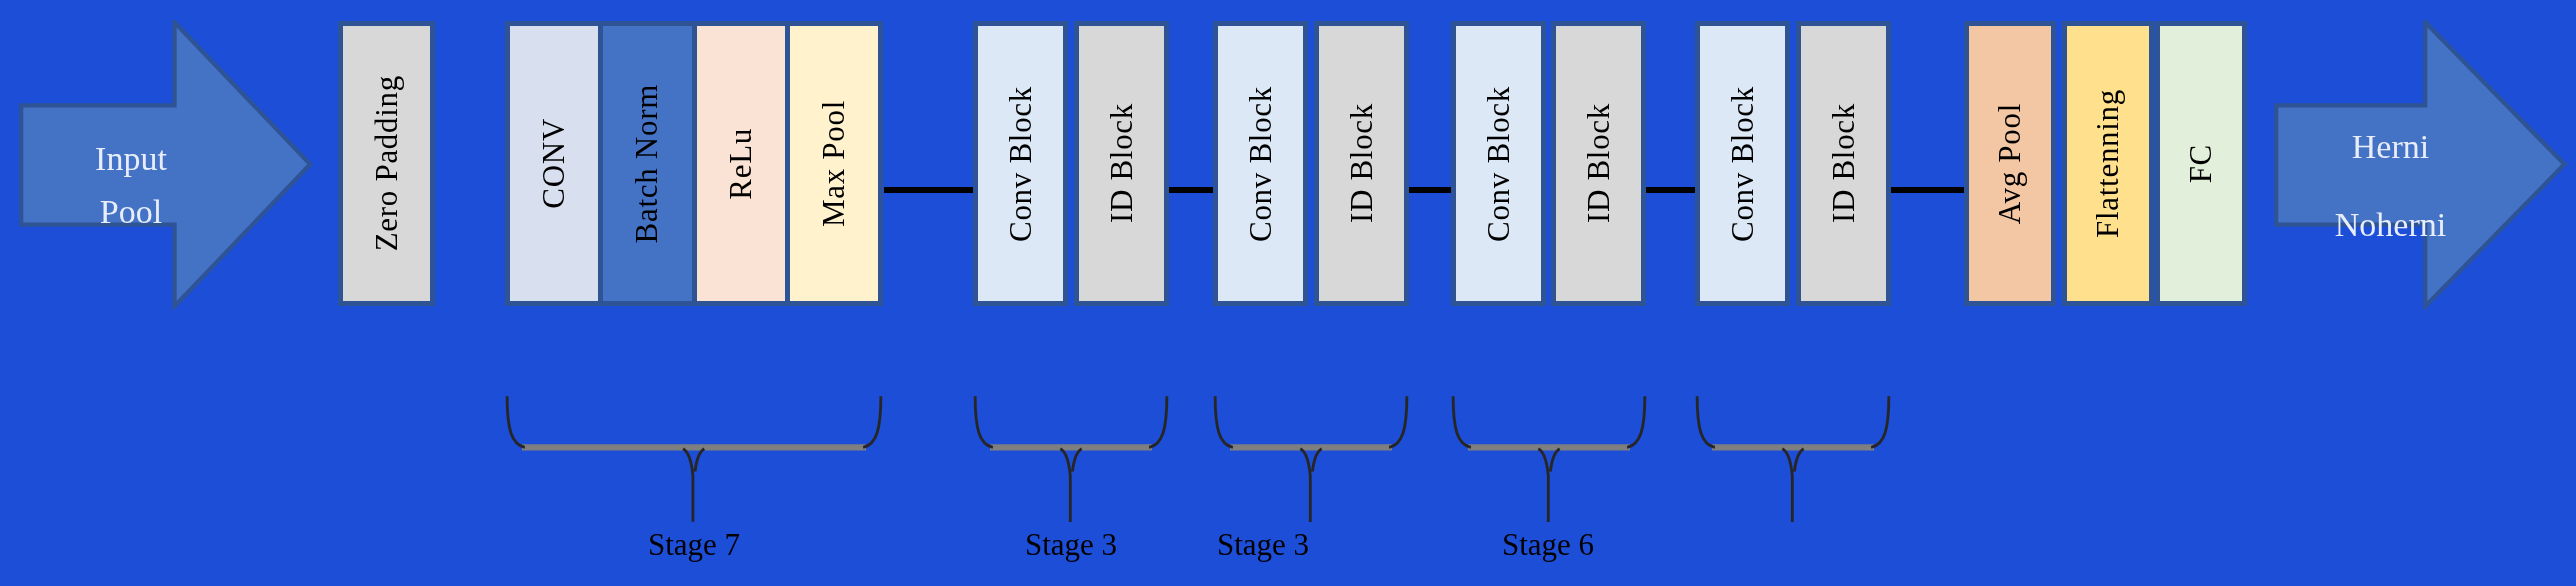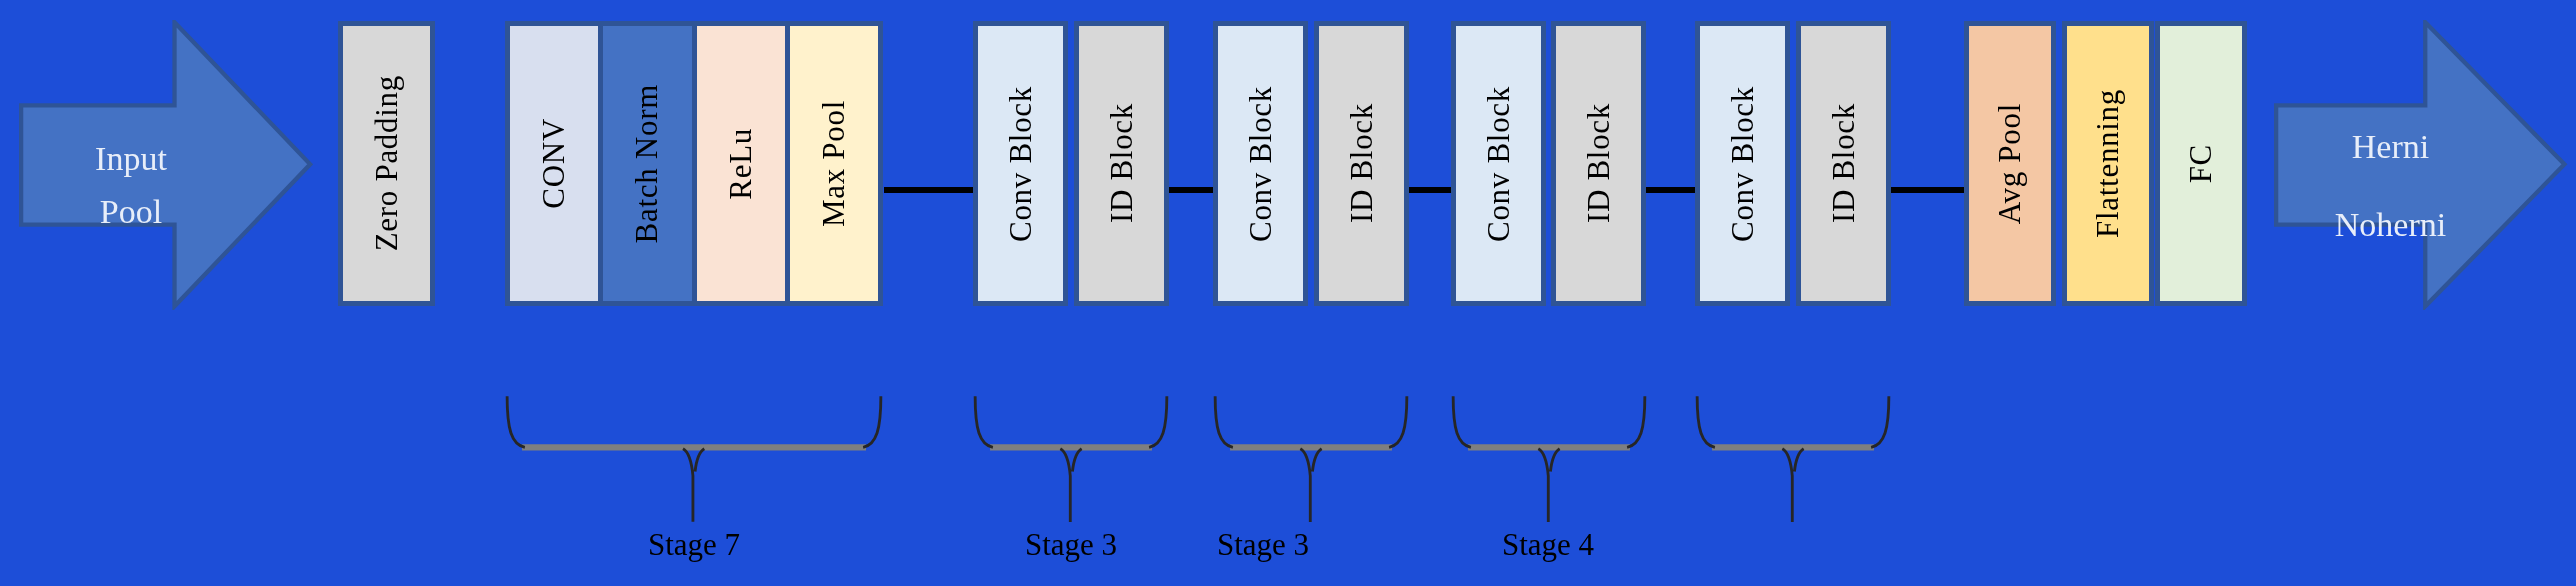--- a/index.html
+++ b/index.html
@@ -168,16 +168,16 @@
   <svg class="brace-svg" style="left:1695px;" width="196" height="142" viewBox="0 0 276 200">
     <line x1="24" y1="78" x2="252" y2="78" stroke-width="9" stroke="#7F7F7F"></line>
     <path d="M3,6 C3,52 9,74 28,78" fill="none" stroke-width="4" stroke="#262626"></path>
     <path d="M273,6 C273,52 267,74 248,78" fill="none" stroke-width="4" stroke="#262626"></path>
     <path d="M123,80 Q134,86 137,118 L137,183 M153,80 Q143,86 140,112" fill="none" stroke-width="4" stroke="#262626"></path>
   </svg>
 
   <div class="stage-label" style="left:609px;">Stage 7</div>
   <div class="stage-label" style="left:986px;">Stage 3</div>
   <div class="stage-label" style="left:1178px;">Stage 3</div>
-  <div class="stage-label" style="left:1463px;">Stage 4</div>
+  <div class="stage-label" style="left:1463px;">Stage 6</div>
 
 </div>
 
 
 </body></html>

